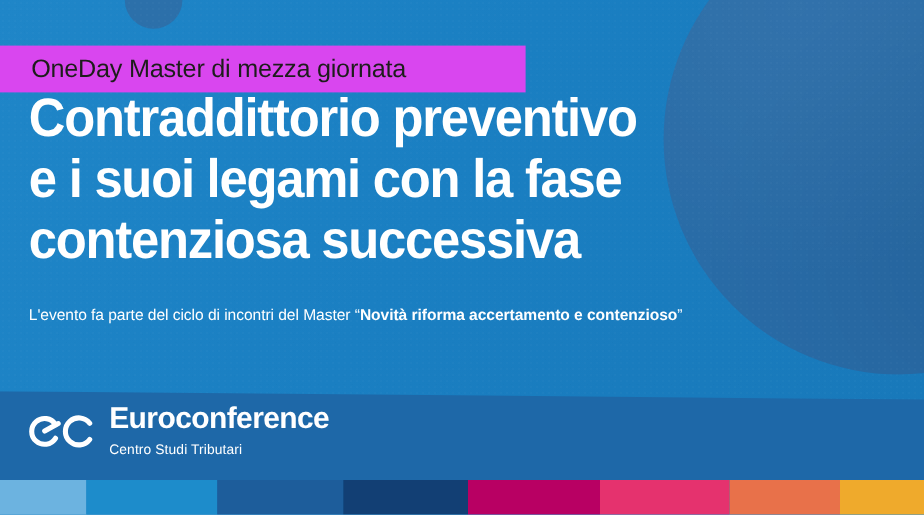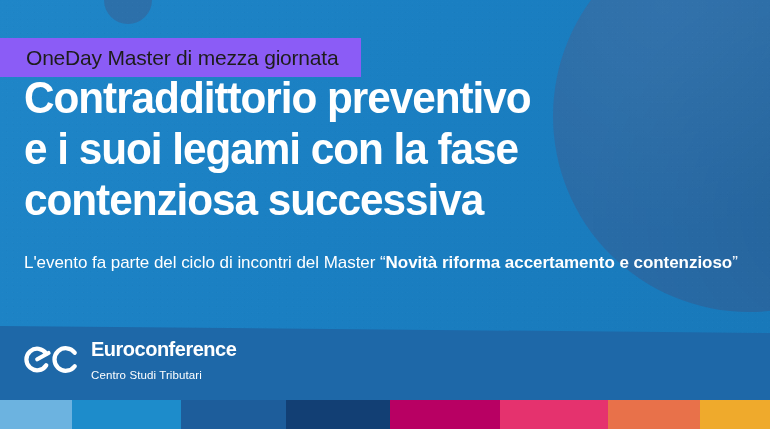--- a/index.html
+++ b/index.html
@@ -65,22 +65,22 @@
     background-position: 0 0, 3px 2px;
     pointer-events: none;
   }
 
   
   .kicker {
     position: absolute;
     left: 0;
     top: 38px;
     height: 39px;
-    width: 361px;
-    background: #8b5cf6;
+    width: 438px;
+    background: #d946ef;
     display: flex;
     align-items: center;
     box-sizing: border-box;
     padding-left: 26px;
   }
   .kicker-text {
     color: #1d1d1b;
     font-size: 21px;
     font-weight: 400;
     letter-spacing: -0.2px;
@@ -104,21 +104,21 @@
     transform: scaleX(0.94);
     transform-origin: left center;
   }
 
   
   .subline {
     position: absolute;
     left: 24px;
     top: 255px;
     color: #ffffff;
-    font-size: 17px;
+    font-size: 13px;
     line-height: 16px;
     letter-spacing: -0.05px;
     white-space: nowrap;
     text-align: right;
   }
   .subline b {
     font-weight: 700;
   }
 
   
@@ -144,21 +144,21 @@
     height: 38px;
     flex: 0 0 auto;
   }
   .logo-text {
     display: flex;
     flex-direction: column;
     justify-content: center;
   }
   .logo-title {
     color: #ffffff;
-    font-size: 20px;
+    font-size: 25px;
     font-weight: 700;
     letter-spacing: -0.5px;
     line-height: 26px;
   }
   .logo-sub {
     color: #ffffff;
     font-size: 11.5px;
     font-weight: 400;
     letter-spacing: 0.1px;
     line-height: 14px;

